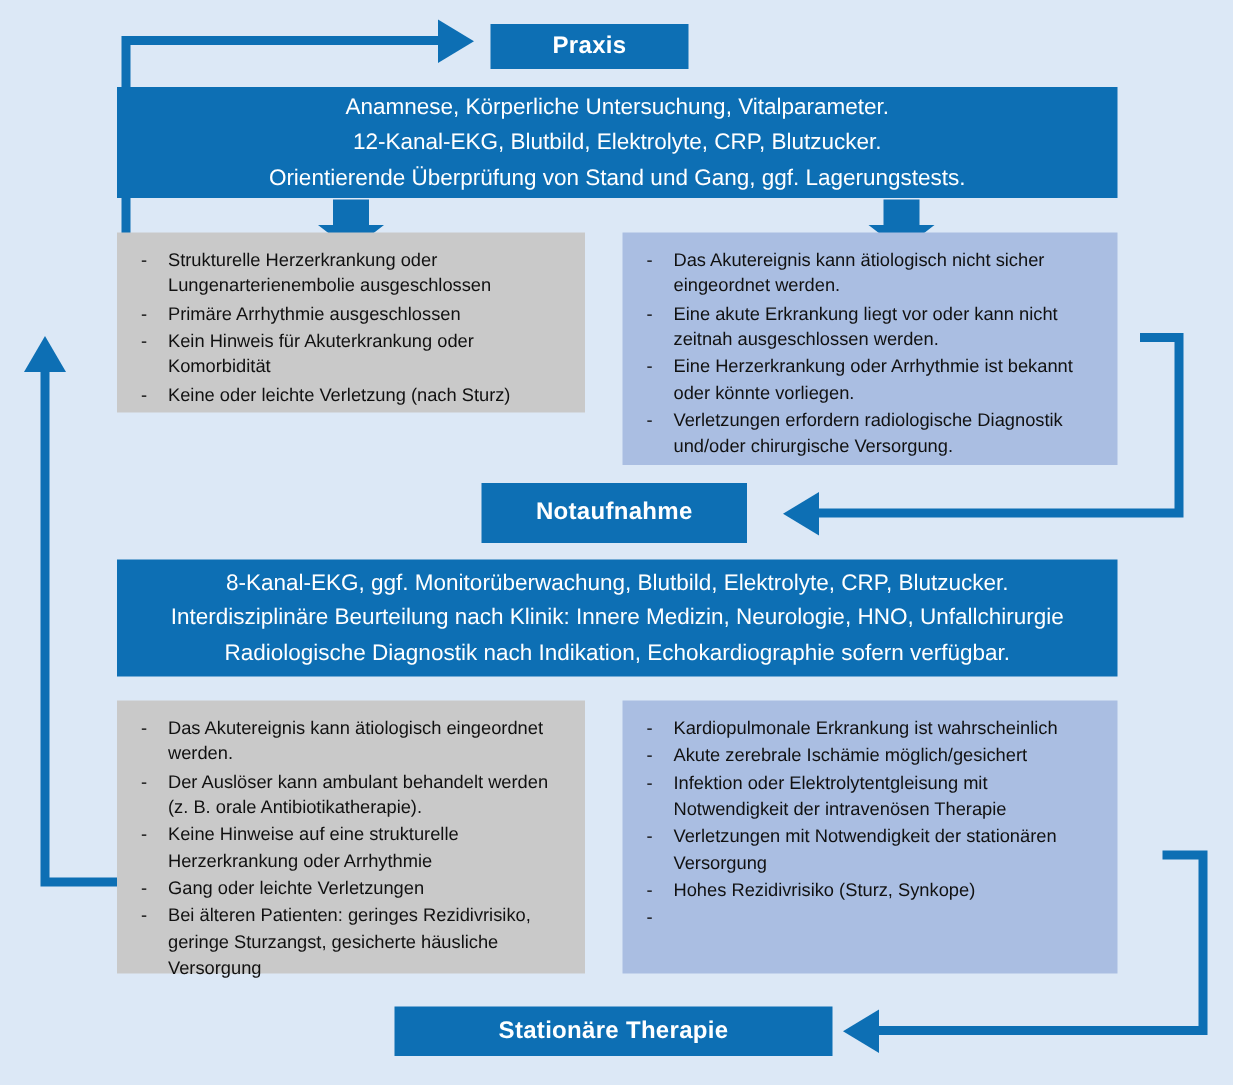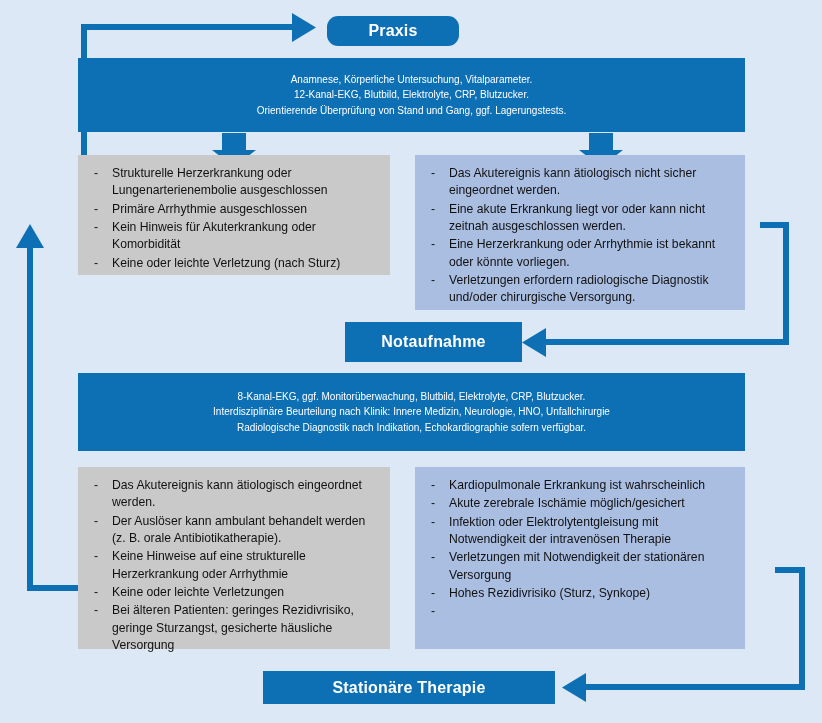--- a/index.html
+++ b/index.html
@@ -39,21 +39,21 @@
   .info-banner {
     position: absolute;
     background: #0d6fb4;
     color: #ffffff;
     box-sizing: border-box;
     display: flex;
     flex-direction: column;
     align-items: center;
     justify-content: center;
     text-align: center;
-    font-size: 10px;
+    font-size: 15px;
     line-height: 1.55;
     padding: 6px 10px;
   }
   .info-banner .line { display: block; white-space: nowrap; }
 
   
   .criteria-box {
     position: absolute;
     box-sizing: border-box;
     padding: 10px 12px 10px 10px;
@@ -119,21 +119,21 @@
 
     <g>
       <polygon points="222,133 246,133 246,150 256,150 234,167 212,150 222,150" fill="#0d6fb4"></polygon>
     </g>
 
     <g>
       <polygon points="589,133 613,133 613,150 623,150 601,167 579,150 589,150" fill="#0d6fb4"></polygon>
     </g>
   </svg>
 
-  <div class="stage-pill" style="left:327px; top:16px; width:132px; height:30px;border-radius:11px;">Praxis</div>
+  <div class="stage-pill" style="left:327px; top:16px; width:132px; height:30px;">Praxis</div>
 
   <div class="info-banner" style="left:78px; top:58px; width:667px; height:74px;">
     <span class="line">Anamnese, Körperliche Untersuchung, Vitalparameter.</span>
     <span class="line">12-Kanal-EKG, Blutbild, Elektrolyte, CRP, Blutzucker.</span>
     <span class="line">Orientierende Überprüfung von Stand und Gang, ggf. Lagerungstests.</span>
   </div>
 
   <div class="criteria-box gray" style="left:78px; top:155px; width:312px; height:120px;">
     <ul class="criteria-list">
       <li>
@@ -169,21 +169,21 @@
         <span class="dash">-</span>
         <span>Eine Herzerkrankung oder Arrhythmie ist bekannt oder könnte vorliegen.</span>
       </li>
       <li>
         <span class="dash">-</span>
         <span>Verletzungen erfordern radiologische Diagnostik und/oder chirurgische Versorgung.</span>
       </li>
     </ul>
   </div>
 
-  <div class="stage-pill" style="left:321px; top:322px; width:177px; height:40px;margin-left:24px;">Notaufnahme</div>
+  <div class="stage-pill" style="left:321px; top:322px; width:177px; height:40px;">Notaufnahme</div>
 
   <div class="info-banner" style="left:78px; top:373px; width:667px; height:78px;">
     <span class="line">8-Kanal-EKG, ggf. Monitorüberwachung, Blutbild, Elektrolyte, CRP, Blutzucker.</span>
     <span class="line">Interdisziplinäre Beurteilung nach Klinik: Innere Medizin, Neurologie, HNO, Unfallchirurgie</span>
     <span class="line">Radiologische Diagnostik nach Indikation, Echokardiographie sofern verfügbar.</span>
   </div>
 
   <div class="criteria-box gray" style="left:78px; top:467px; width:312px; height:182px;">
     <ul class="criteria-list">
       <li>
@@ -193,21 +193,21 @@
       <li>
         <span class="dash">-</span>
         <span>Der Auslöser kann ambulant behandelt werden (z. B. orale Antibiotikatherapie).</span>
       </li>
       <li>
         <span class="dash">-</span>
         <span>Keine Hinweise auf eine strukturelle Herzerkrankung oder Arrhythmie</span>
       </li>
       <li>
         <span class="dash">-</span>
-        <span>Keine  oder leichte Verletzungen</span>
+        <span>Gang  oder leichte Verletzungen</span>
       </li>
       <li>
         <span class="dash">-</span>
         <span>Bei älteren Patienten: geringes Rezidivrisiko, geringe Sturzangst, gesicherte häusliche Versorgung</span>
       </li>
     </ul>
   </div>
 
   <div class="criteria-box periwinkle" style="left:415px; top:467px; width:330px; height:182px;">
     <ul class="criteria-list">

